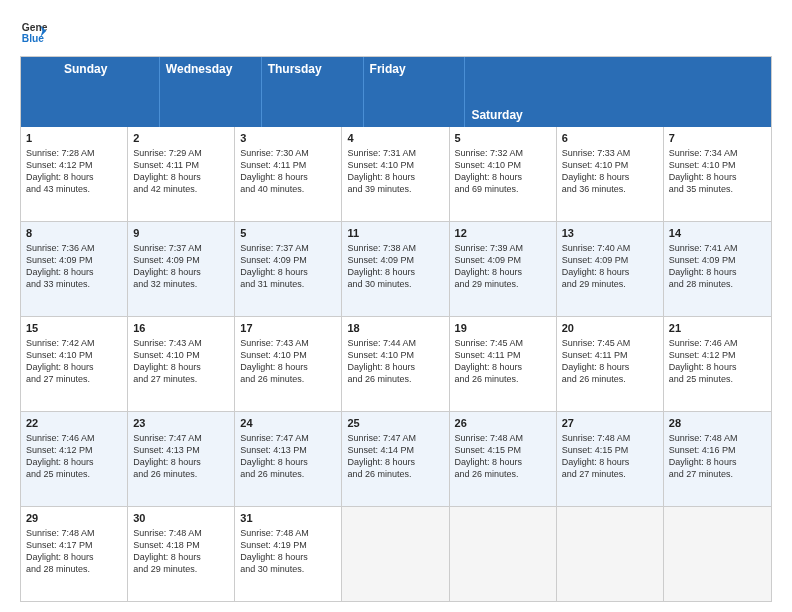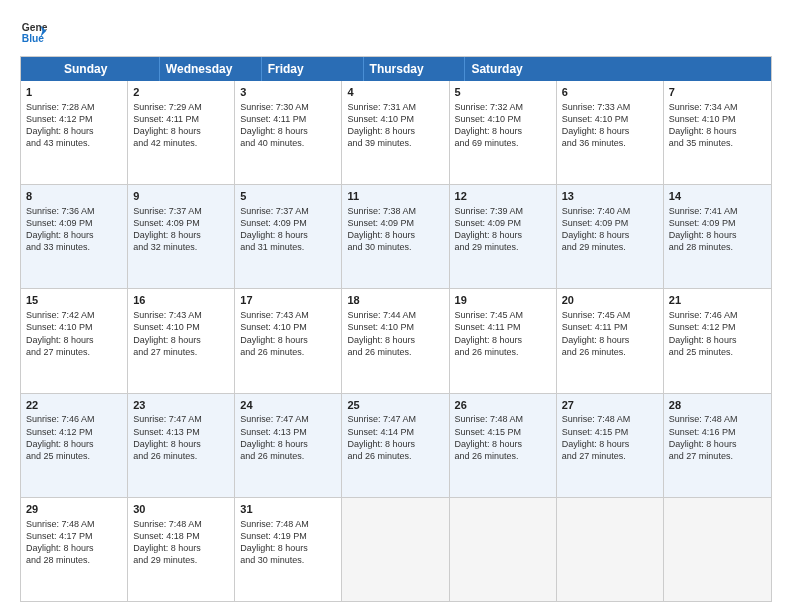--- a/index.html
+++ b/index.html
@@ -57,21 +57,21 @@
       background: #2a6db5;
       padding-left: 37px;
     }
     .cal-header-cell {
       color: #fff;
       font-size: 12px;
       font-weight: bold;
       padding: 5px 6px;
       border-right: 1px solid #4a8fd5;
     }
-    .cal-header-cell:last-child { border-right: none; }
+    .cal-header-cell:last-child { border-right: none; margin-top: 46px; }
     .cal-body {
       flex: 1;
       display: flex;
       flex-direction: column;
     }
     .cal-row {
       display: grid;
       grid-template-columns: repeat(7, 1fr);
       flex: 1;
       border-top: 1px solid #ccc;
@@ -114,22 +114,22 @@
     <div class="title-block">
       <div class="month-title"></div>
       <div class="location"></div>
     </div>
   </div>
 
   <div class="calendar">
     <div class="cal-header" id="cal-header">
         <div class="cal-header-cell">Sunday</div>
         <div class="cal-header-cell">Wednesday</div>
+        <div class="cal-header-cell">Thursday</div>
         <div class="cal-header-cell">Friday</div>
-        <div class="cal-header-cell">Thursday</div>
         <div class="cal-header-cell">Saturday</div>
       </div>
     <div class="cal-body" id="cal-body">
         <div class="cal-row">
           <div class="cal-cell">
             <span class="day-num">1</span>
             <div>Sunrise: 7:28 AM</div>
             <div>Sunset: 4:12 PM</div>
             <div>Daylight: 8 hours</div>
             <div>and 43 minutes.</div>

